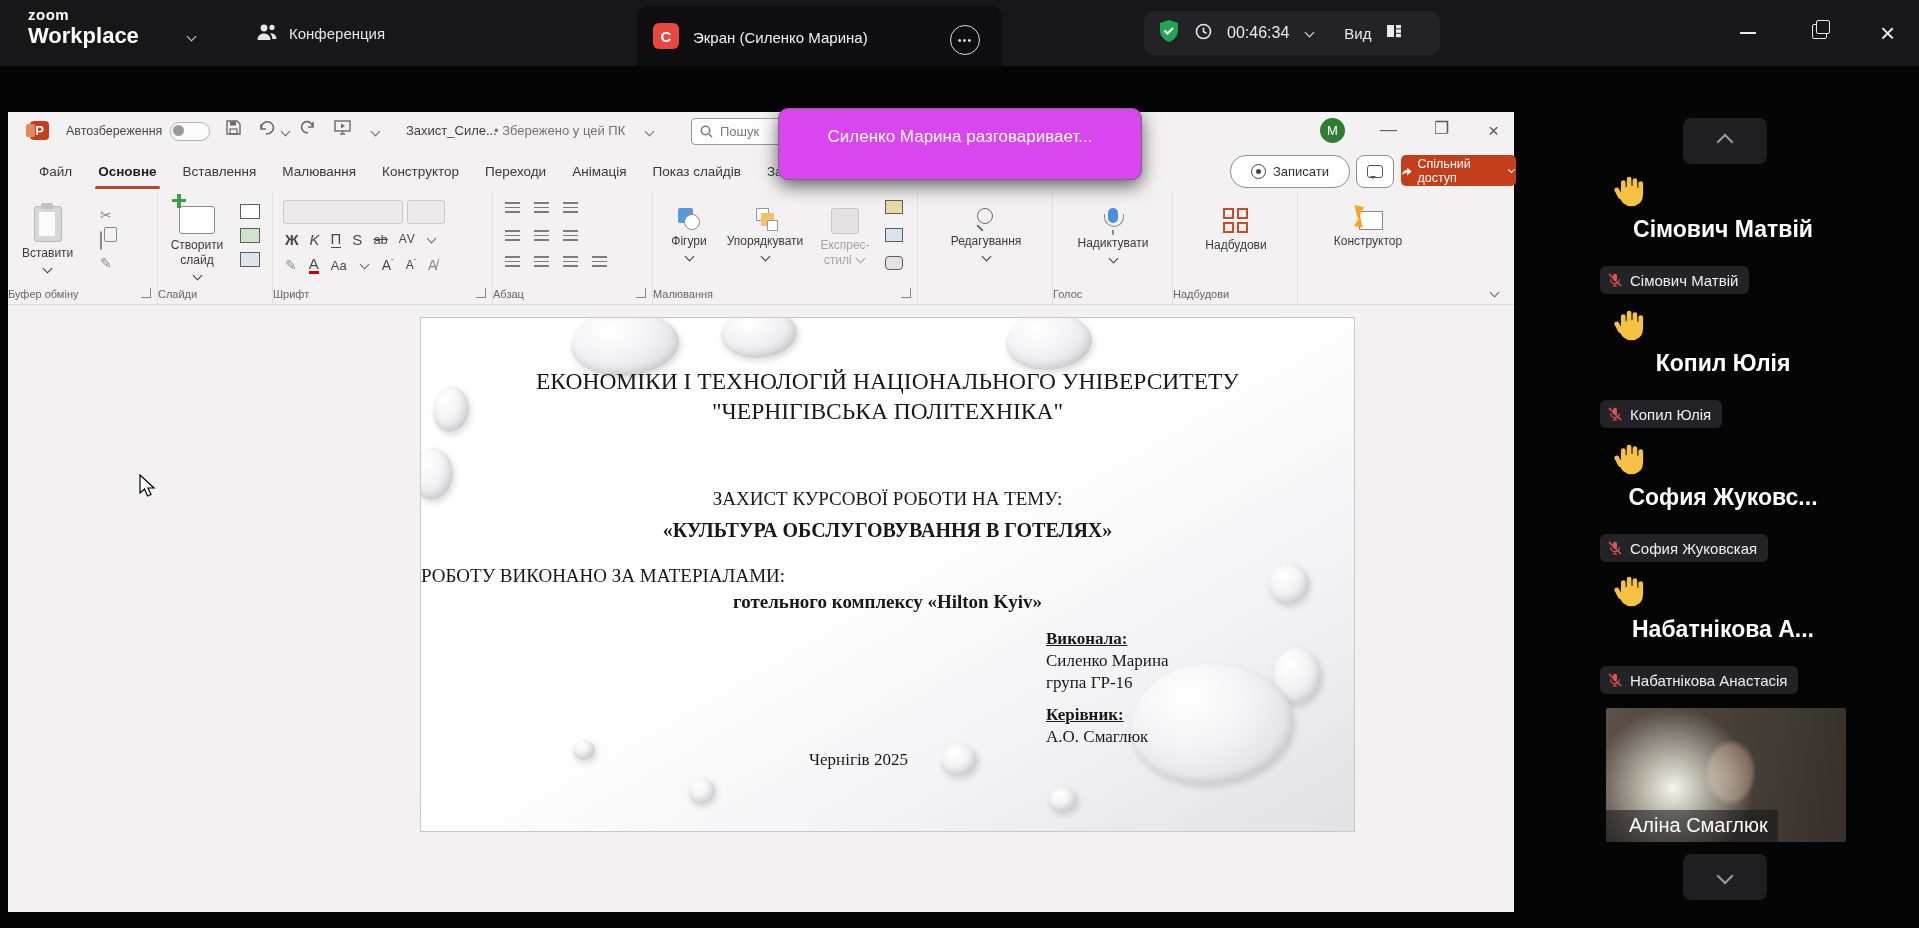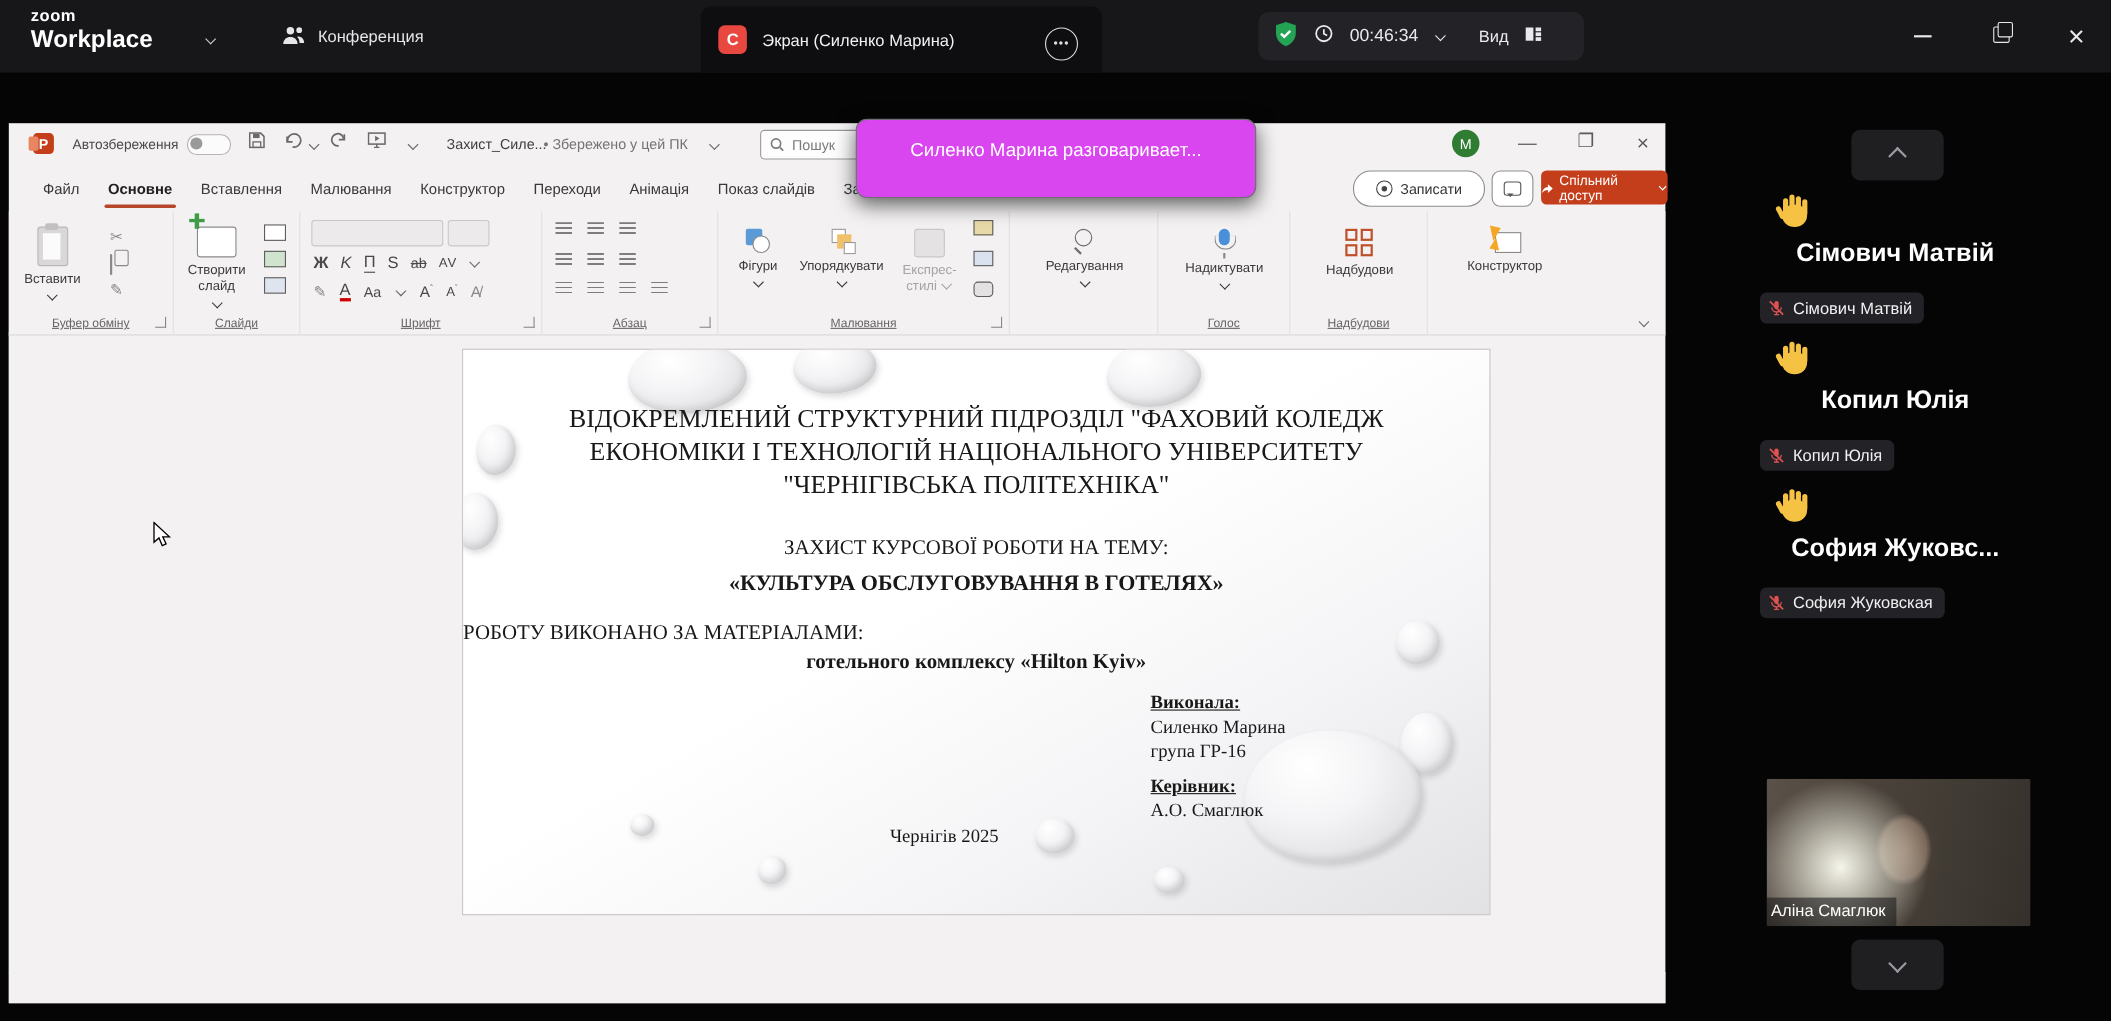--- a/index.html
+++ b/index.html
@@ -59,21 +59,21 @@
   .rec-dot{width:13px;height:13px;border:1.6px solid #444;border-radius:50%;display:flex;align-items:center;justify-content:center;}
   .rec-dot i{width:5px;height:5px;background:#444;border-radius:50%;}
   .cmt-btn{left:1348px;top:43px;width:36px;height:31px;border:1px solid #8f8d8d;border-radius:8px;background:#fff;display:flex;align-items:center;justify-content:center;}
   .cmt-ic{width:14px;height:11px;border:1.5px solid #555;border-radius:3px;position:relative;}
   .cmt-ic:after{content:"";position:absolute;left:2px;bottom:-5px;border:3px solid transparent;border-top-color:#555;}
   .share-btn{left:1393px;top:43px;width:115px;height:31px;background:#c43e1c;border-radius:5px;color:#fff;font-size:12.5px;display:flex;align-items:center;justify-content:center;gap:5px;}
 
   
   .ribbon{left:0;top:80px;width:1506px;height:112px;background:#f3f1f2;border-bottom:1px solid #d9d7d7;display:flex;}
   .rgroup{position:relative;border-right:1px solid #e2e0e0;box-sizing:border-box;height:100%;}
-  .rg-label{position:absolute;bottom:4px;left:0;right:0;text-align:center;font-size:11px;color:#676565;text-decoration:underline;}
+  .rg-label{position:absolute;bottom:4px;left:0;right:0;font-size:11px;color:#676565;}
   .launcher{position:absolute;bottom:6px;right:6px;width:9px;height:9px;border-right:1.4px solid #8a8888;border-bottom:1.4px solid #8a8888;}
   .bigbtn{display:flex;flex-direction:column;align-items:center;justify-content:flex-start;padding-top:10px;font-size:12px;color:#3c3a3a;gap:4px;text-align:center;line-height:1.25;}
   .clip{width:26px;height:34px;background:#d9d7d7;border:1px solid #b9b7b7;border-radius:3px;position:relative;}
   .clip:before{content:"";position:absolute;left:6px;top:-4px;width:12px;height:6px;background:#c2c0c0;border-radius:2px;}
   .clip:after{content:"";position:absolute;left:4px;top:5px;width:16px;height:24px;background:#fbfbfb;}
   .mini{font-size:14px;color:#8a8888;line-height:1;}
   .copy-ic{width:12px;height:14px;border:1.4px solid #8a8888;border-radius:2px;position:relative;}
   .copy-ic:before{content:"";position:absolute;left:3px;top:-5px;width:11px;height:13px;border:1.4px solid #8a8888;border-radius:2px;background:#f3f1f2;}
   .newslide{width:34px;height:26px;border:1.6px solid #8c8a8a;border-radius:3px;background:#fff;position:relative;}
   .newslide:before{content:"";position:absolute;left:-8px;top:-8px;width:14px;height:3.4px;background:#3f9c46;box-shadow:5.3px -5.3px 0 -0px transparent;}
@@ -150,21 +150,21 @@
   .pblock{position:absolute;left:1600px;width:246px;height:130px;}
   .hand{position:absolute;left:14px;top:0;width:36px;height:36px;}
   .pname{position:absolute;left:0;right:0;top:44px;text-align:center;color:#fff;font-size:23px;font-weight:bold;white-space:nowrap;}
   .pbadge{position:absolute;left:0;top:94px;height:28px;background:#232327;border-radius:6px;display:inline-flex;align-items:center;gap:7px;padding:0 11px 0 7px;color:#f0f0f2;font-size:15px;white-space:nowrap;}
   .vtile{left:1606px;top:708px;width:240px;height:134px;background:
      radial-gradient(circle at 28% 60%,rgba(255,255,244,.95) 0%,rgba(255,255,240,.55) 18%,rgba(120,110,95,0) 42%),
      radial-gradient(ellipse 34px 44px at 52% 48%,#8d7766 0%,#7c6a5c 60%,rgba(60,52,44,0) 75%),
      radial-gradient(ellipse 46px 60px at 52% 52%,#4e4238 0%,rgba(50,44,38,0) 80%),
      linear-gradient(100deg,#5a5148 0%,#4a423a 40%,#3f3a33 70%,#35302b 100%);
      border-radius:2px;overflow:hidden;}
-  .vname{position:absolute;left:0;bottom:0;background:rgba(20,20,22,.55);color:#fff;font-size:15px;padding:4px 10px 5px 4px;}
+  .vname{position:absolute;left:0;bottom:0;background:rgba(20,20,22,.55);color:#fff;font-size:20px;padding:4px 10px 5px 23px;}
 </style>
 </head>
 <body>
 
 <div class="stage">
 
   <div class="abs topbar">
     <div class="abs brand">
       <div class="b1">zoom</div>
       <div class="b2">Workplace</div>
@@ -530,21 +530,20 @@
     <div class="drop" style="left:-8px;top:130px;width:40px;height:52px"></div>
     <div class="drop" style="left:848px;top:246px;width:40px;height:40px"></div>
     <div class="drop" style="left:852px;top:330px;width:48px;height:56px"></div>
     <div class="drop" style="left:710px;top:346px;width:162px;height:120px"></div>
     <div class="drop" style="left:520px;top:426px;width:36px;height:32px"></div>
     <div class="drop" style="left:268px;top:460px;width:26px;height:26px"></div>
     <div class="drop" style="left:628px;top:470px;width:28px;height:24px"></div>
     <div class="drop" style="left:152px;top:422px;width:22px;height:20px"></div>
 
     <div class="sl-title">
-      <div>ВІДОКРЕМЛЕНИЙ СТРУКТУРНИЙ ПІДРОЗДІЛ "ФАХОВИЙ КОЛЕДЖ</div>
       <div>ЕКОНОМІКИ І ТЕХНОЛОГІЙ НАЦІОНАЛЬНОГО УНІВЕРСИТЕТУ</div>
       <div>"ЧЕРНІГІВСЬКА ПОЛІТЕХНІКА"</div>
     </div>
     <div class="sl-sub">ЗАХИСТ КУРСОВОЇ РОБОТИ НА ТЕМУ:</div>
     <div class="sl-topic">«КУЛЬТУРА ОБСЛУГОВУВАННЯ В ГОТЕЛЯХ»</div>
     <div class="sl-mat1">РОБОТУ ВИКОНАНО ЗА МАТЕРІАЛАМИ:</div>
     <div class="sl-mat2">готельного комплексу «Hilton Kyiv»</div>
     <div class="sl-auth">
       <div class="lbl">Виконала:</div>
       <div>Силенко Марина</div>
@@ -655,20 +654,41 @@
     <div class="pbadge">
       <svg width="16" height="16" viewBox="0 0 24 24">
           <rect x="9" y="2.5" width="6" height="11" rx="3" fill="#e05252"></rect>
           <path d="M5.5 11a6.5 6.5 0 0 0 13 0M12 17.5V21M8.5 21h7" stroke="#e05252" stroke-width="1.8" fill="none"></path>
           <line x1="3" y1="3" x2="21" y2="21" stroke="#e05252" stroke-width="2.4"></line>
         </svg>
       <span>София Жуковская</span>
     </div>
   </div>
 
+  <div class="pblock" style="top:572px">
+    <svg class="hand" viewBox="0 0 24 26">
+        <g fill="#f6c244">
+          <rect x="4" y="6" width="3.4" height="12" rx="1.7"></rect>
+          <rect x="8.2" y="3.4" width="3.4" height="14" rx="1.7"></rect>
+          <rect x="12.4" y="4.6" width="3.4" height="13" rx="1.7"></rect>
+          <rect x="16.6" y="6.6" width="3.4" height="11" rx="1.7"></rect>
+          <rect x="0.4" y="11" width="3.4" height="9" rx="1.7" transform="rotate(-28 2 15)"></rect>
+          <ellipse cx="11.6" cy="17.4" rx="8.2" ry="7.4"></ellipse>
+        </g>
+      </svg>
+    <div class="pname">Набатнікова А...</div>
+    <div class="pbadge">
+      <svg width="16" height="16" viewBox="0 0 24 24">
+          <rect x="9" y="2.5" width="6" height="11" rx="3" fill="#e05252"></rect>
+          <path d="M5.5 11a6.5 6.5 0 0 0 13 0M12 17.5V21M8.5 21h7" stroke="#e05252" stroke-width="1.8" fill="none"></path>
+          <line x1="3" y1="3" x2="21" y2="21" stroke="#e05252" stroke-width="2.4"></line>
+        </svg>
+      <span>Набатнікова Анастасія</span>
+    </div>
+  </div>
 
   <div class="abs vtile">
     <span class="vname">Аліна Смаглюк</span>
   </div>
 
   <div class="abs side-chev" style="left:1683px;top:854px">
       <i class="chev"></i>
     </div>
 
 </div>

